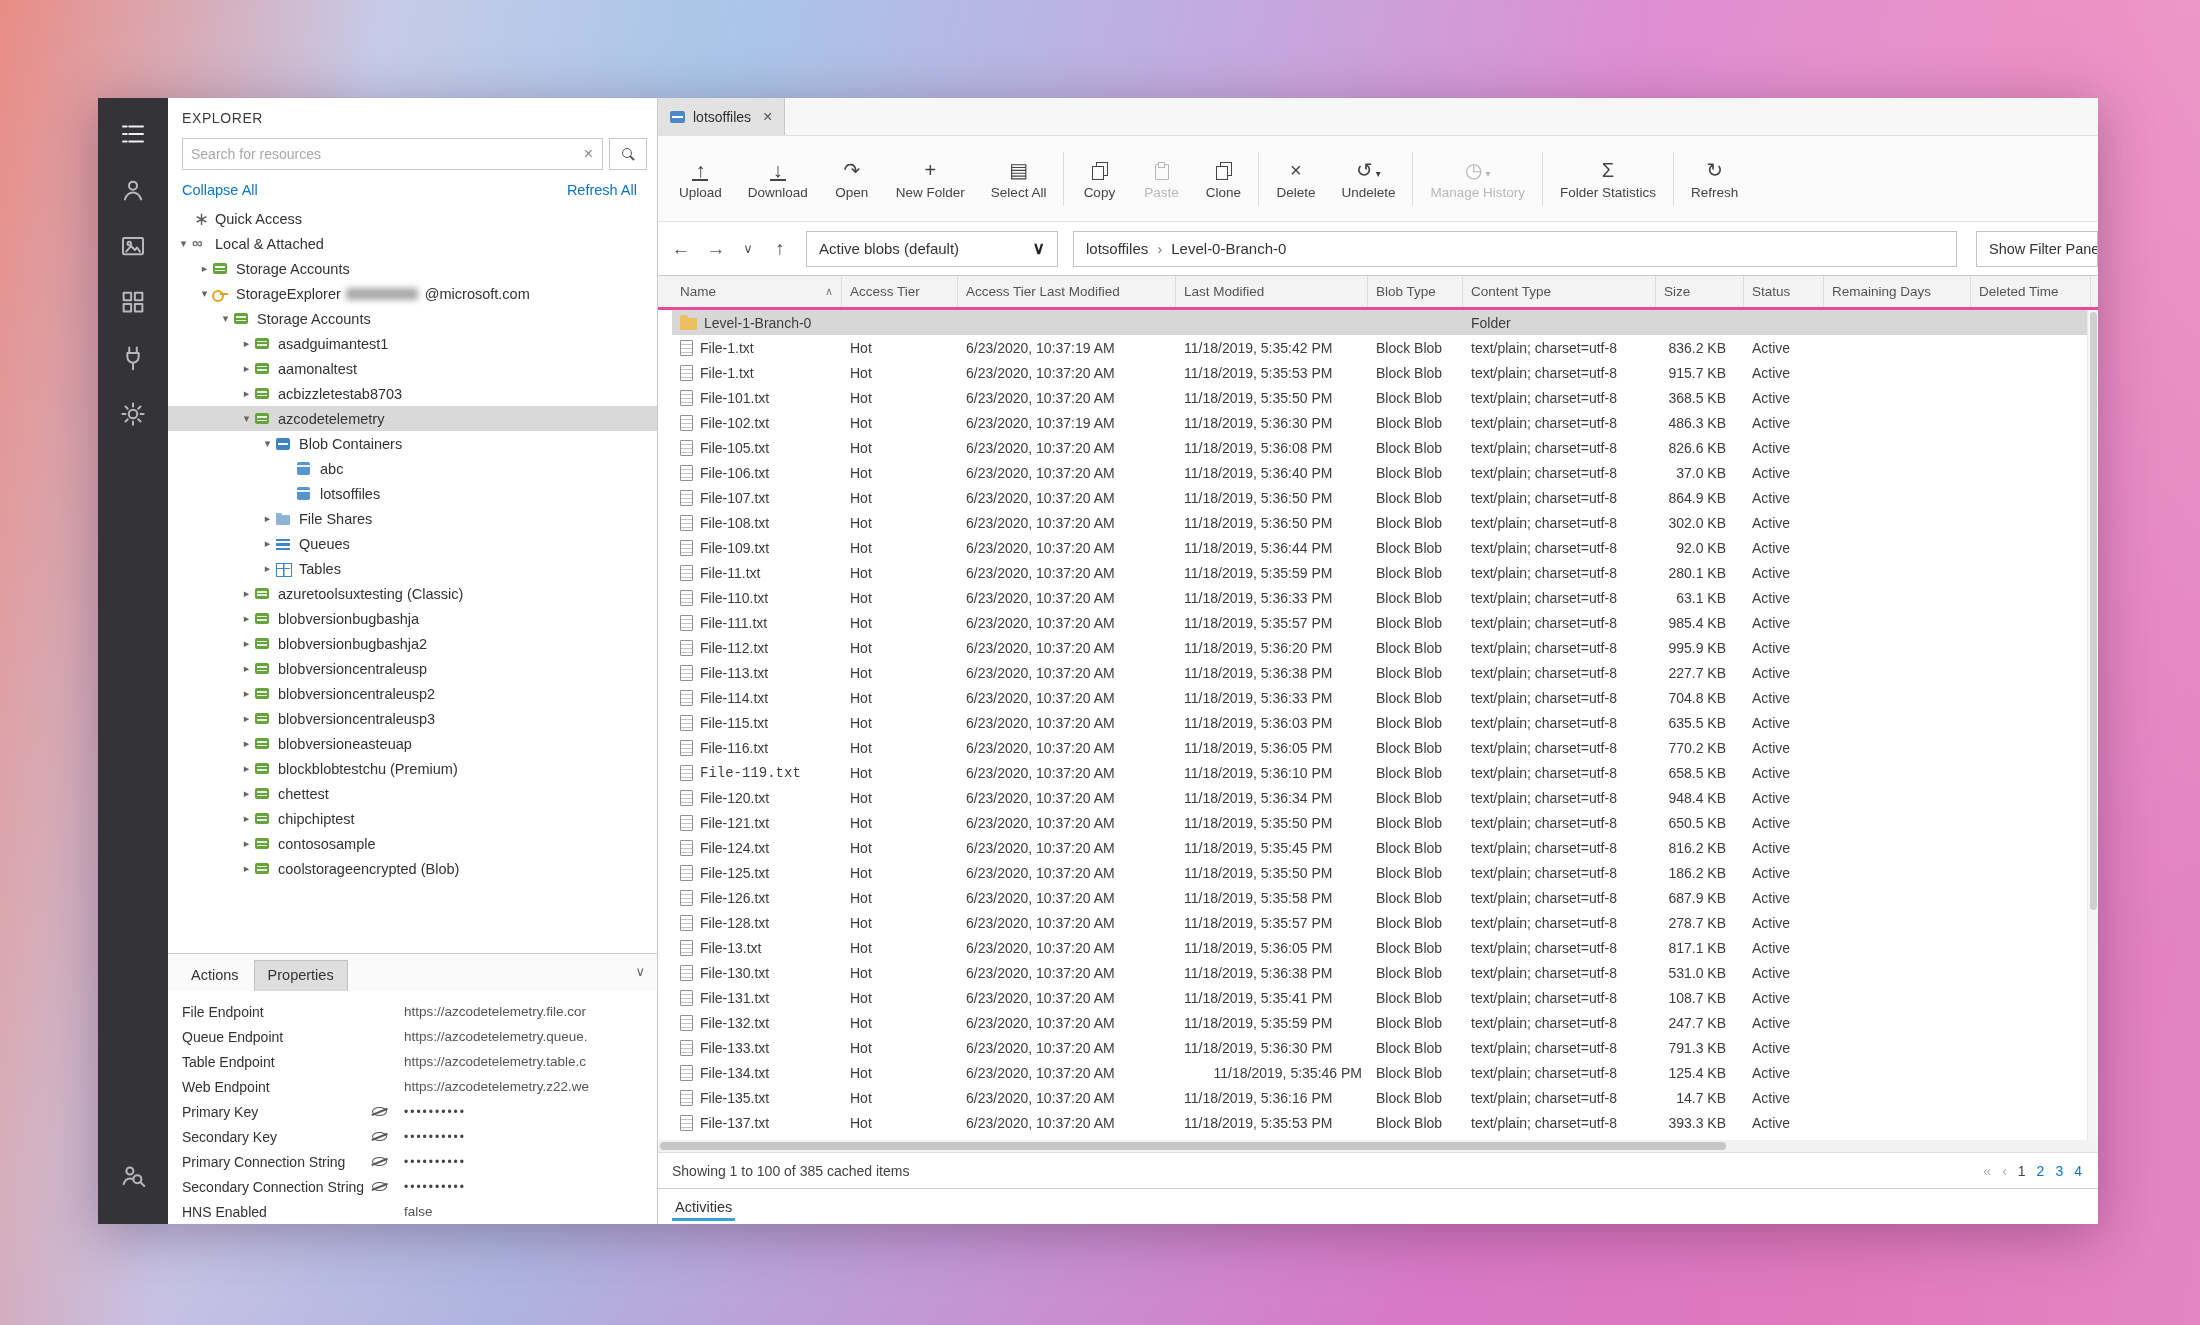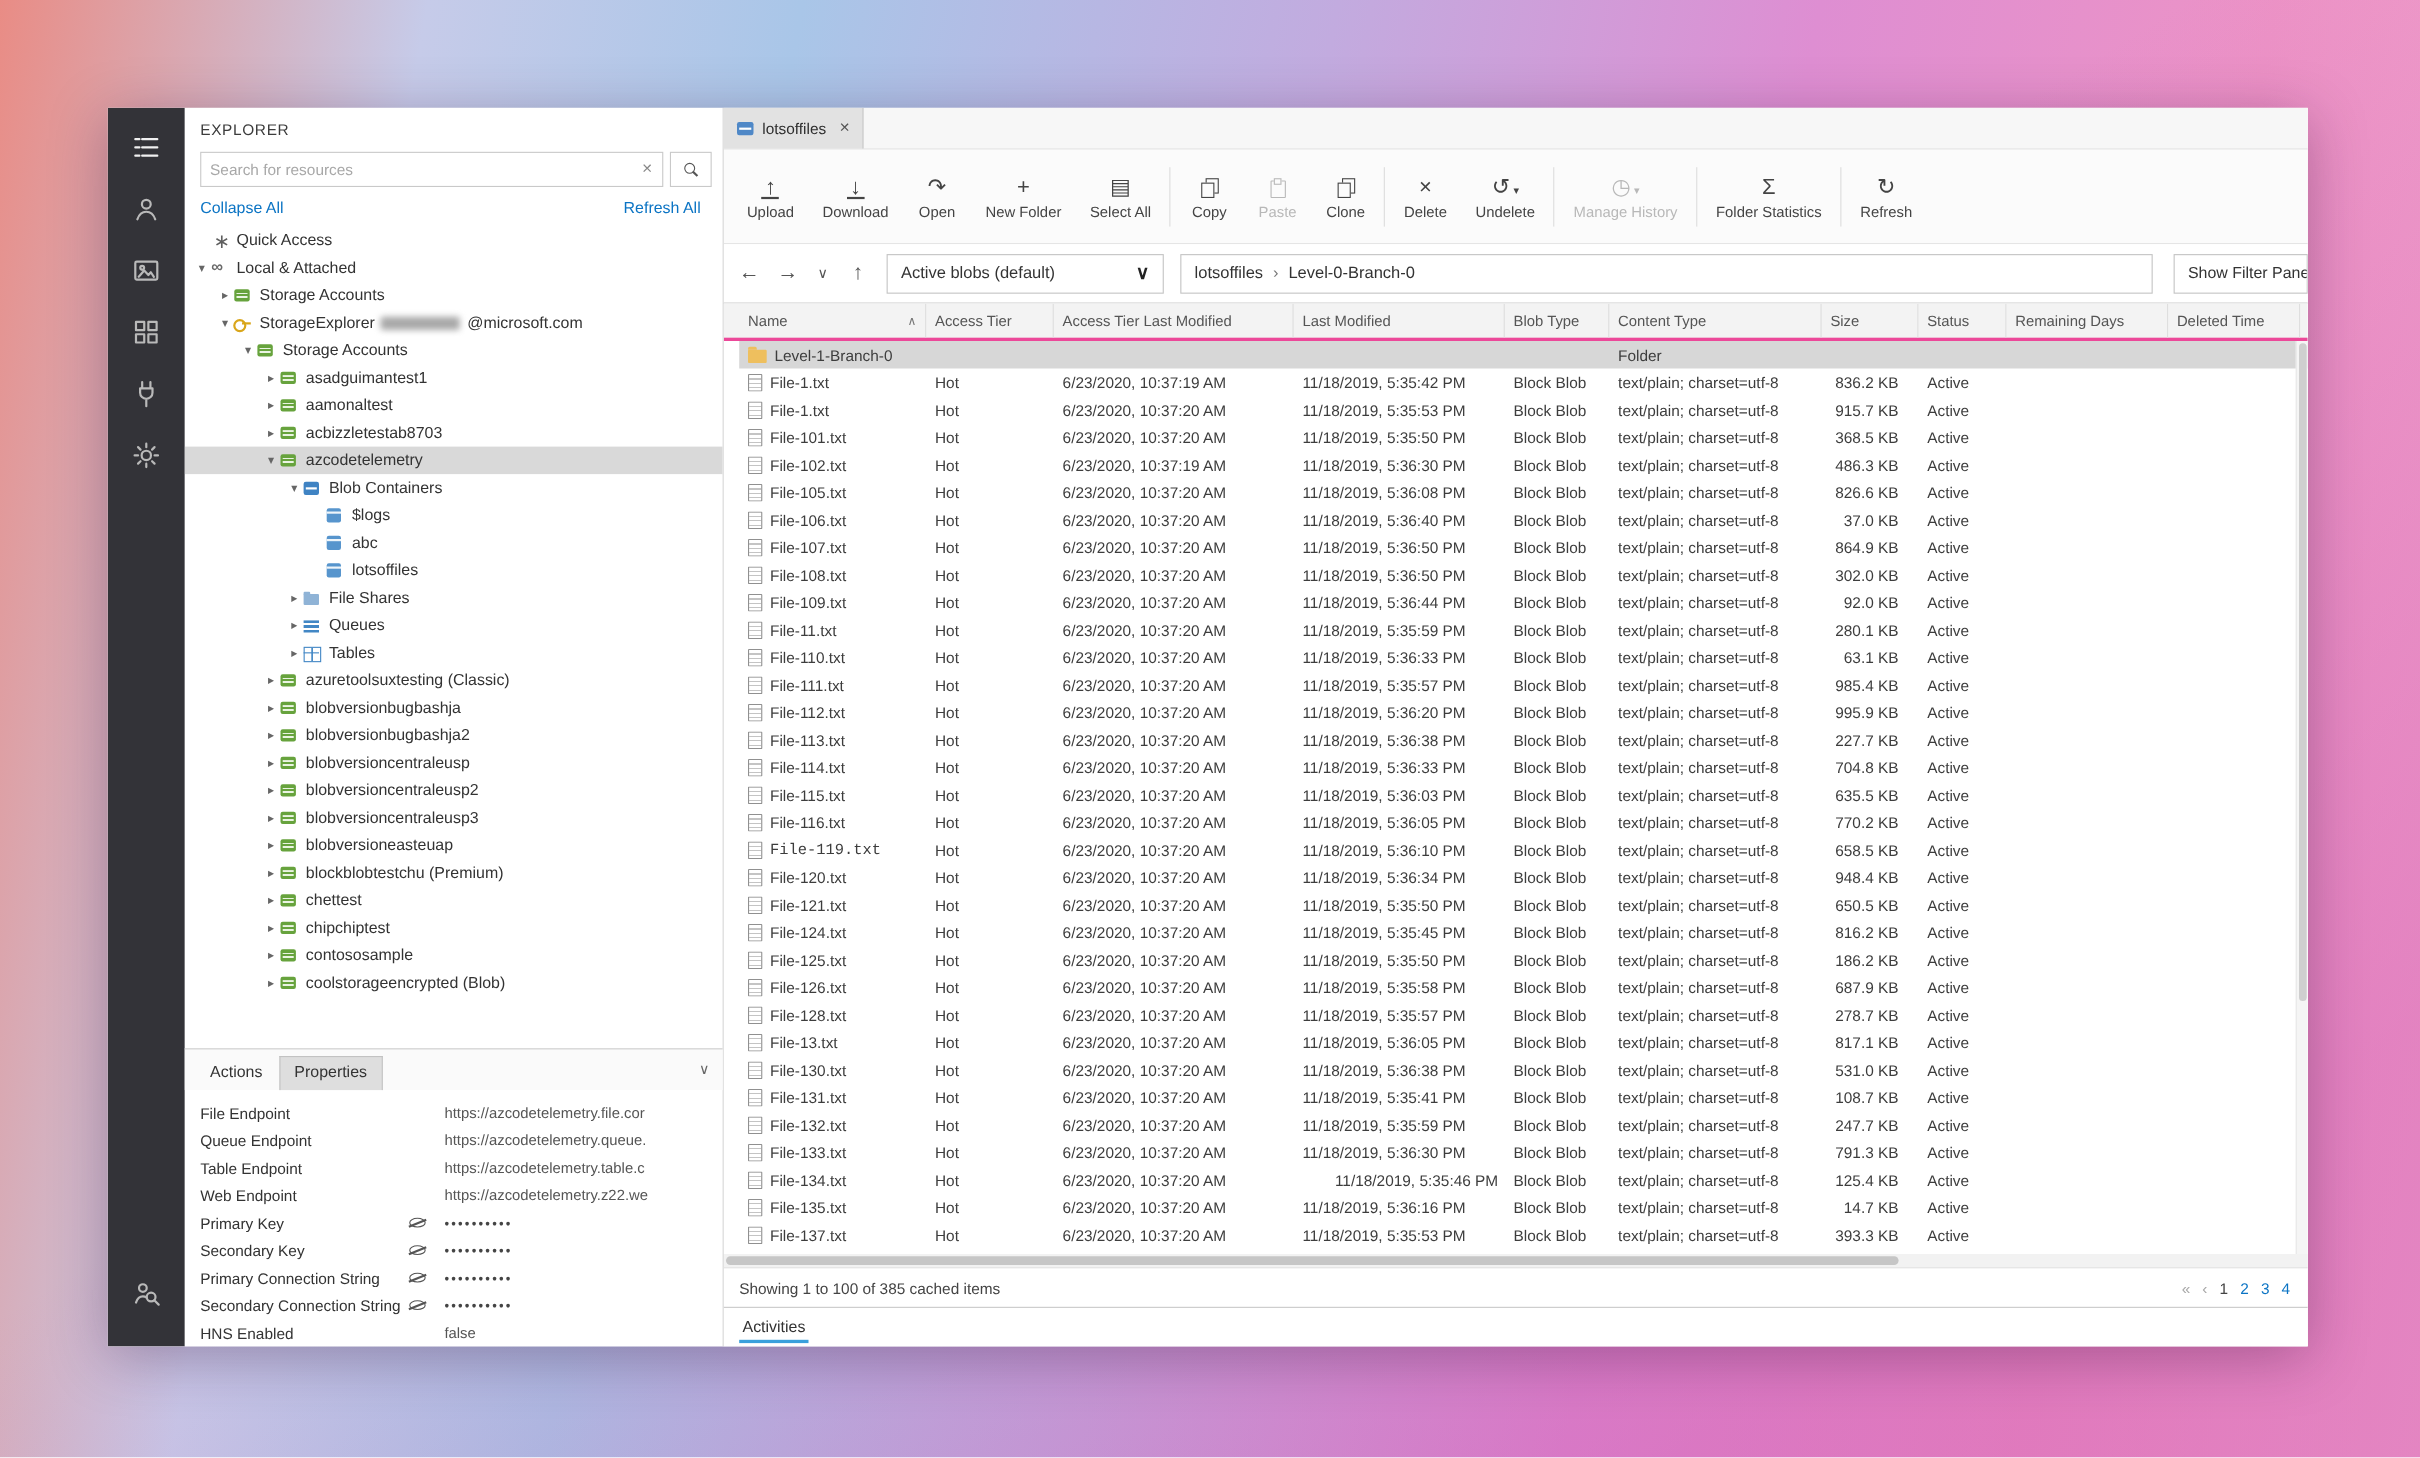--- a/index.html
+++ b/index.html
@@ -261,25 +261,20 @@
             <span class="tlabel">azcodetelemetry</span>
           </div>
           <div class="trow" style="padding-left: 92px;">
             <span class="arr">▾</span>
             <span class="ti ti-bc"></span>
             <span class="tlabel">Blob Containers</span>
           </div>
           <div class="trow" style="padding-left: 113px;">
             <span class="arr"></span>
             <span class="ti ti-container"></span>
-            <span class="tlabel">$logs</span>
-          </div>
-          <div class="trow" style="padding-left: 113px;">
-            <span class="arr"></span>
-            <span class="ti ti-container"></span>
             <span class="tlabel">abc</span>
           </div>
           <div class="trow" style="padding-left: 113px;">
             <span class="arr"></span>
             <span class="ti ti-container"></span>
             <span class="tlabel">lotsoffiles</span>
           </div>
           <div class="trow" style="padding-left: 92px;">
             <span class="arr">▸</span>
             <span class="ti ti-fs"></span>

